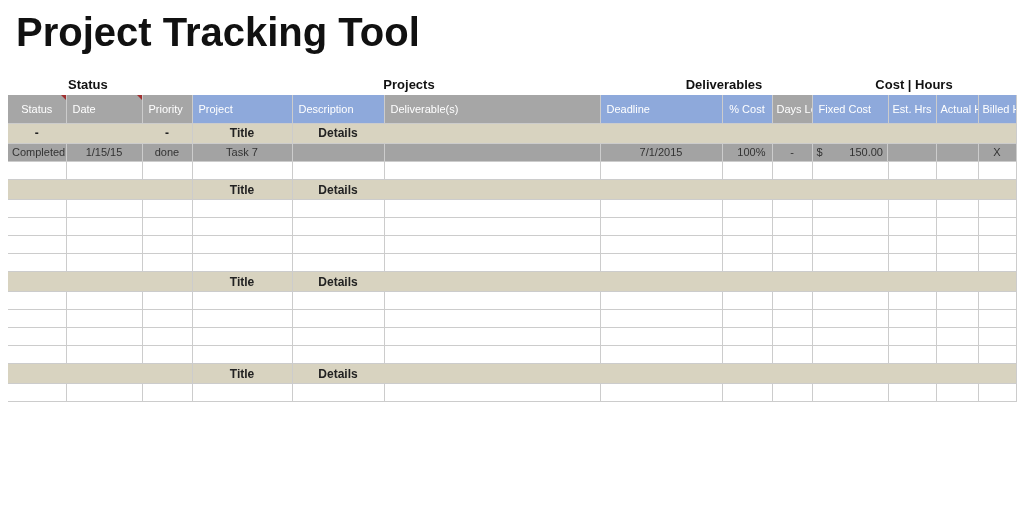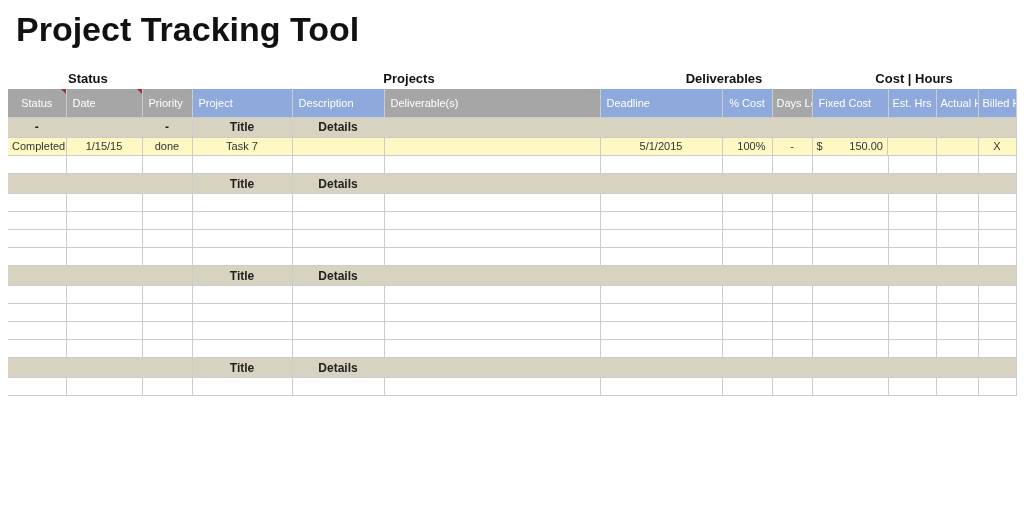--- a/index.html
+++ b/index.html
@@ -3,21 +3,21 @@
 <meta charset="utf-8">
 <style>
   * { box-sizing: border-box; margin: 0; padding: 0; }
   body {
     font-family: "Segoe UI", Arial, sans-serif;
     background: #fff;
     width: 1024px;
     padding: 4px 8px;
   }
   .title {
-    font-size: 34px;
+    font-size: 40px;
     font-weight: 700;
     color: #111;
     padding: 6px 0 18px 8px;
   }
   table {
     border-collapse: collapse;
     width: 1008px;
     table-layout: fixed;
   }
   td, th {
@@ -68,21 +68,21 @@
 
   .section-row td {
     background: #d8d3c0;
     font-weight: 700;
     color: #222;
     font-size: 12px;
     height: 20px;
   }
   .section-row td.noborder-r { border-right-color: #d8d3c0; }
 
-  .data td { background: #fef9c3; color: #333; }
+  .data td { background: #a3a3a3; color: #333; }
   .blank td { background: #fff; }
   .center { text-align: center; }
   .right { text-align: right; padding-right: 6px; }
   .left { text-align: center; }
   .marker {
     position: relative;
   }
   .marker::after {
     content: "";
     position: absolute;
@@ -150,21 +150,21 @@
         <td class="noborder-r"></td>
         <td></td>
       </tr>
       <tr class="data">
         <td class="center">Completed</td>
         <td class="center">1/15/15</td>
         <td class="center">done</td>
         <td class="left">Task 7</td>
         <td class="left"></td>
         <td class="left"></td>
-        <td class="center">5/1/2015</td>
+        <td class="center">7/1/2015</td>
         <td class="right">100%</td>
         <td class="center">-</td>
         <td style="display: flex; justify-content: space-between;">
           <span>$</span>
           <span>150.00</span>
         </td>
         <td class="center"></td>
         <td class="center"></td>
         <td class="center">X</td>
       </tr>

